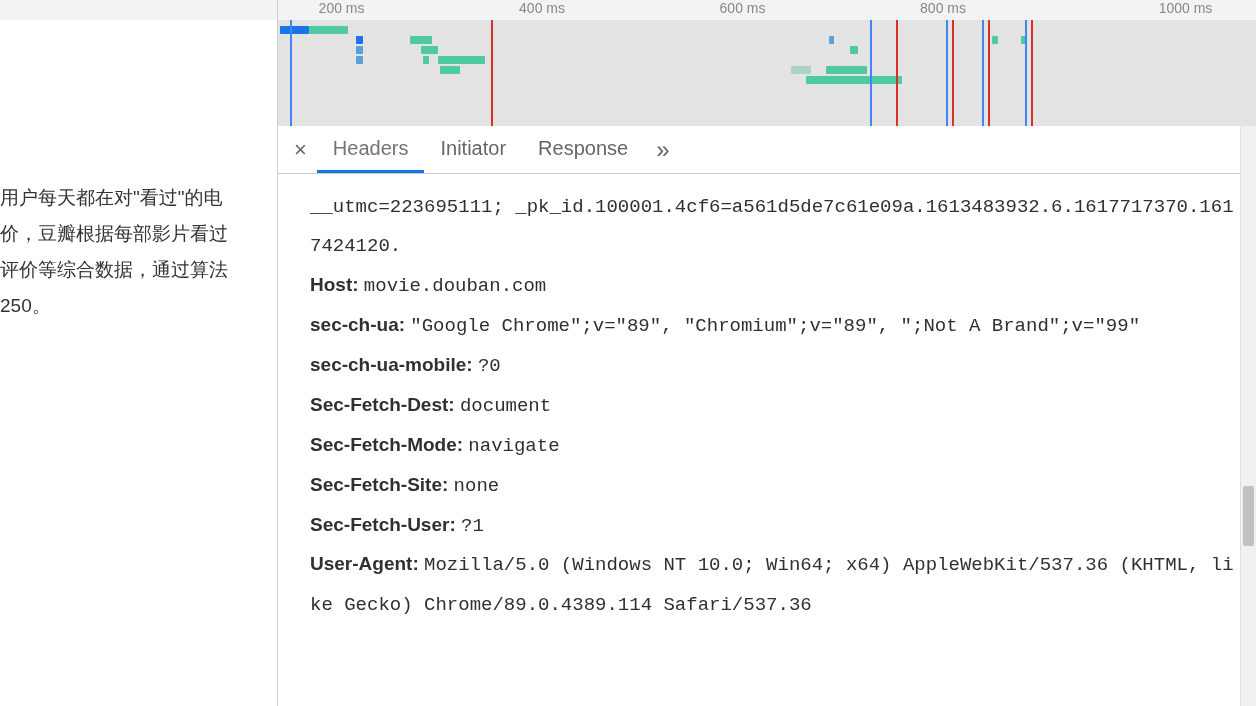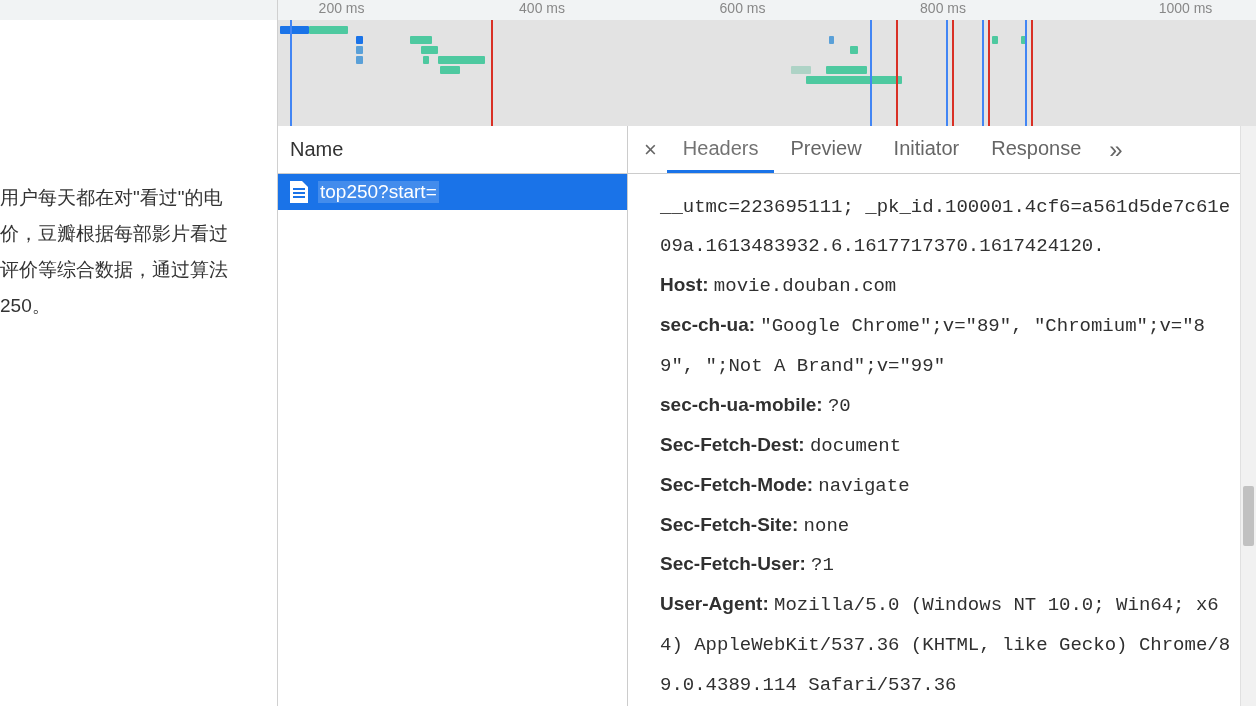--- a/index.html
+++ b/index.html
@@ -213,36 +213,26 @@
         <div class="wf-line" style="left: 68.3%; background: rgb(66, 133, 244);"></div>
         <div class="wf-line" style="left: 68.9%; background: rgb(217, 48, 37);"></div>
         <div class="wf-line" style="left: 72%; background: rgb(66, 133, 244);"></div>
         <div class="wf-line" style="left: 72.6%; background: rgb(217, 48, 37);"></div>
         <div class="wf-line" style="left: 76.4%; background: rgb(66, 133, 244);"></div>
         <div class="wf-line" style="left: 77%; background: rgb(217, 48, 37);"></div>
       </div>
   </div>
 
   <div class="lower">
-    <div class="reqlist">
-      <div class="reqlist-header">Name</div>
-      <div id="reqrows">
-          <div class="reqrow">
-            <span class="file-icon"></span>
-            <span class="reqname">top250?start=</span>
-          </div>
-        </div>
-    </div>
 
     <div class="detailpanel" style="position:relative;">
       <div class="tabs">
         <span class="close">×</span>
         <span id="tabbar" style="display: flex;">
             <span class="tab active">Headers</span>
-            <span class="tab">Preview</span>
             <span class="tab">Initiator</span>
             <span class="tab">Response</span>
           </span>
         <span class="tab-more">»</span>
       </div>
       <div class="headers-body" id="hdrbody">
           <div class="hdr-line cookie-cont">__utmc=223695111; _pk_id.100001.4cf6=a561d5de7c61e09a.1613483932.6.1617717370.1617424120.</div>
           <div class="hdr-line"><span class="hdr-name">Host: </span><span class="hdr-val">movie.douban.com</span></div>
           <div class="hdr-line"><span class="hdr-name">sec-ch-ua: </span><span class="hdr-val">"Google Chrome";v="89", "Chromium";v="89", ";Not A Brand";v="99"</span></div>
           <div class="hdr-line"><span class="hdr-name">sec-ch-ua-mobile: </span><span class="hdr-val">?0</span></div>

